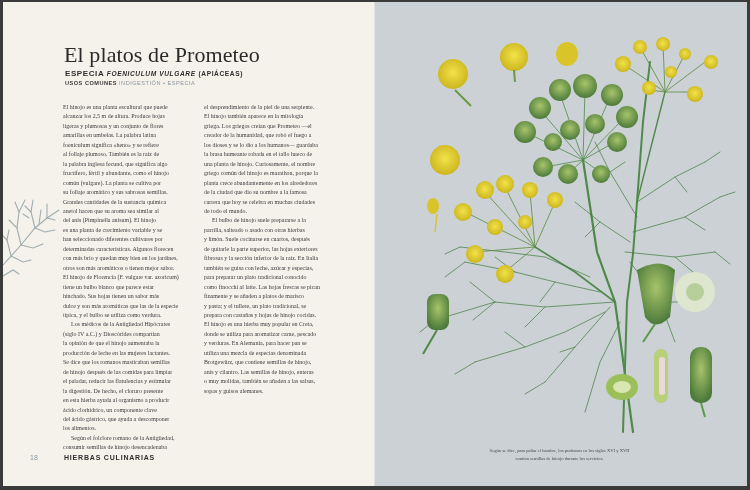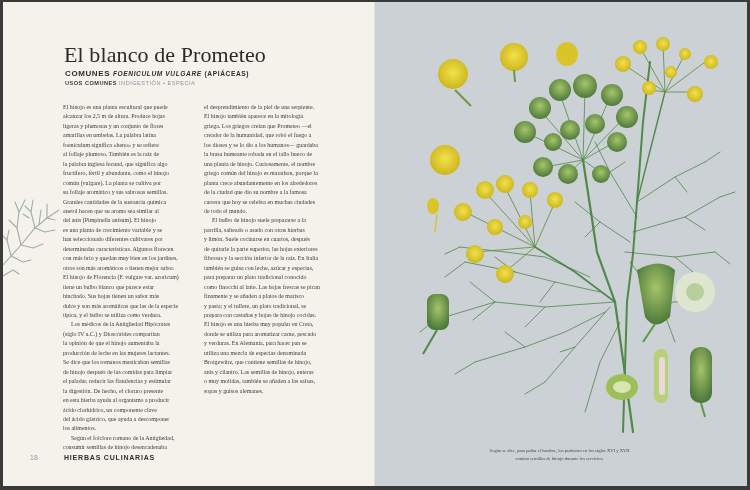--- a/index.html
+++ b/index.html
@@ -99,24 +99,24 @@
         <path d="M18 55 L30 58 L40 54"></path>
         <path d="M8 66 L4 50 L6 40"></path>
         <path d="M4 50 L0 46"></path>
         <path d="M8 66 L20 72 L28 70"></path>
         <path d="M0 86 L10 80 L16 84"></path>
         <path d="M26 28 L20 24"></path>
         <path d="M36 34 L38 20"></path>
       </g>
     </svg>
 
-    <div class="title">El blanco de Prometeo</div>
+    <div class="title">El platos de Prometeo</div>
 
     <div class="subtitle">
-      <span>COMUNES</span>
+      <span>ESPECIA</span>
       <span class="latin">FOENICULUM VULGARE</span>
       <span class="family">(APIÁCEAS)</span>
     </div>
 
     <div class="uses">
       <span class="uses-label">USOS COMUNES</span>
       <span class="uses-values">INDIGESTIÓN • ESPECIA</span>
     </div>
 
     <div class="col col-1" id="col1">

